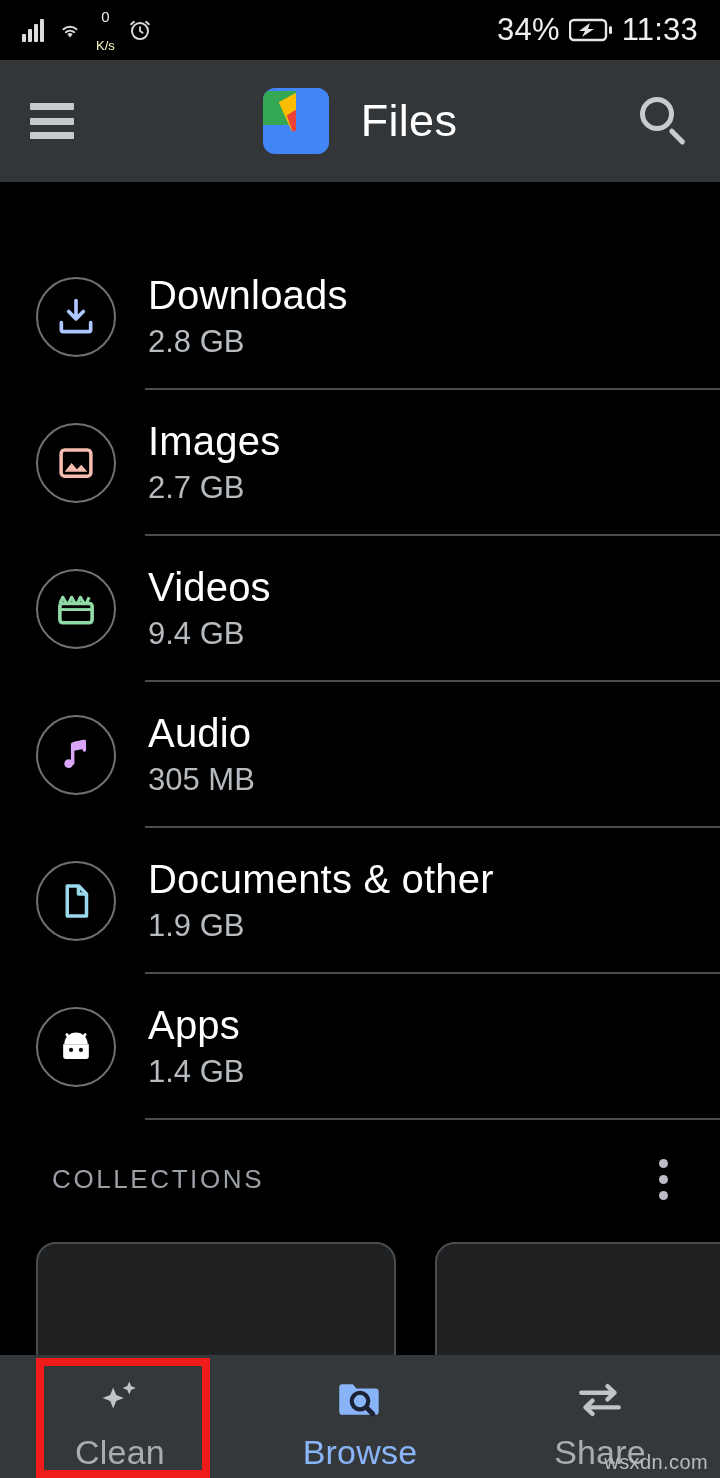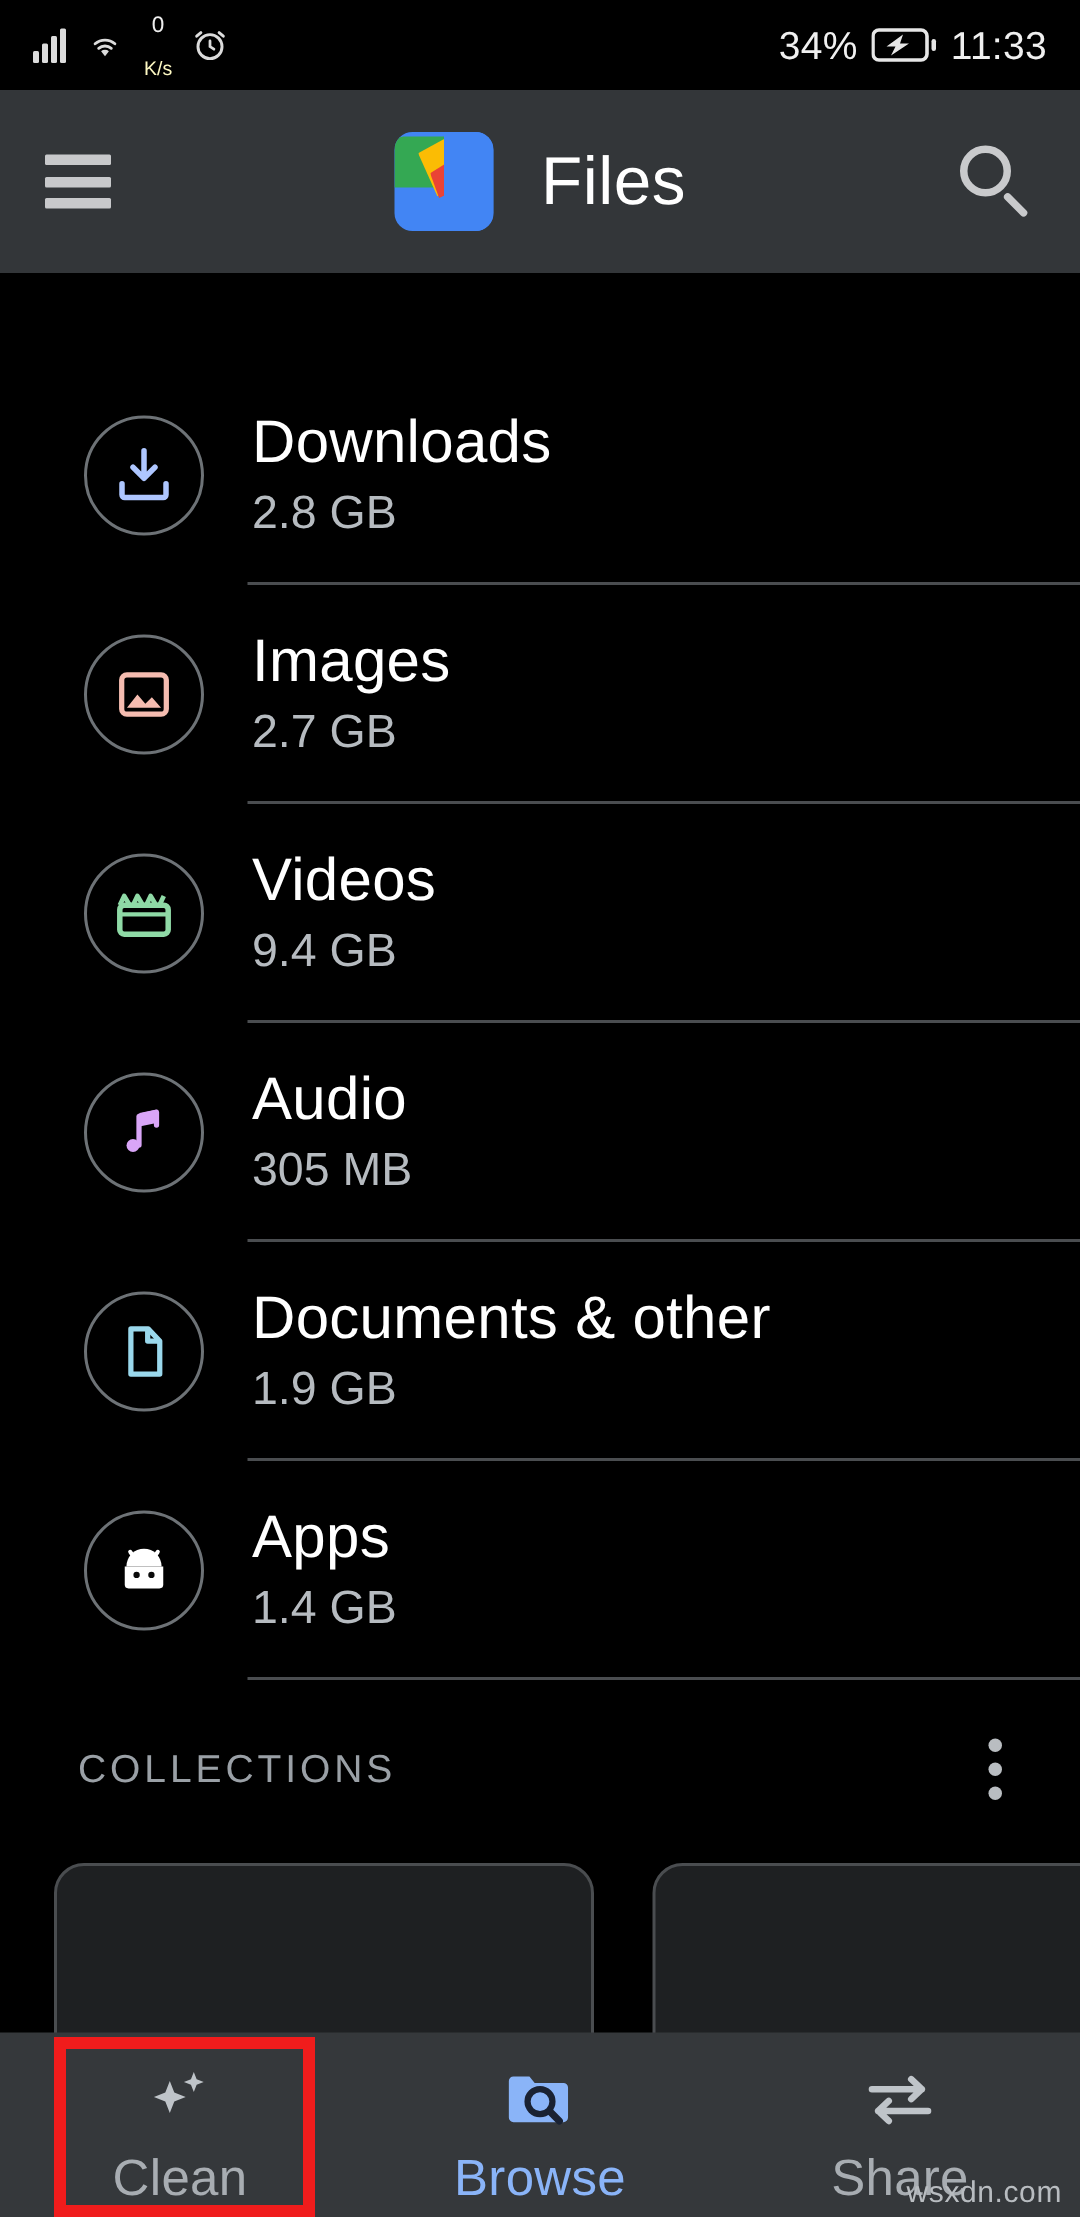--- a/index.html
+++ b/index.html
@@ -11,21 +11,21 @@
   .phone{ position:relative; width:720px; height:1478px; background:#000; overflow:hidden; }
 
   
   .statusbar{
     position:absolute; top:0; left:0; width:720px; height:60px;
     background:#000; display:flex; align-items:center;
     padding:0 22px; color:#e8e8e8;
   }
   .sb-left{ display:flex; align-items:center; gap:12px; }
   .sb-right{ margin-left:auto; display:flex; align-items:center; gap:9px; }
-  .sb-text{ font-size:26px; letter-spacing:.2px; color:#f0f0f0; }
+  .sb-text{ font-size:31px; letter-spacing:.2px; color:#f0f0f0; }
   .kbs{ display:flex; flex-direction:column; align-items:center; line-height:1; }
   .kbs .num{ font-size:15px; color:#eee; }
   .kbs .unit{ font-size:13px; color:#fef9c3; margin-top:15px; }
 
   
   .bars{ display:flex; align-items:flex-end; gap:2px; height:24px; }
   .bars i{ display:block; width:4px; background:#dcdcdc; border-radius:1px; }
   .bars i:nth-child(1){ height:8px; }
   .bars i:nth-child(2){ height:13px; }
   .bars i:nth-child(3){ height:18px; }
@@ -55,21 +55,21 @@
   .searchbtn .ring{ position:absolute; left:4px; top:3px; width:34px; height:34px;
      border:5px solid #c9cacc; border-radius:50%; }
   .searchbtn .handle{ position:absolute; left:34px; top:33px; width:20px; height:5px;
      background:#c9cacc; border-radius:3px; transform:rotate(45deg); transform-origin:left center; }
 
   
   .content{ position:absolute; top:182px; left:0; width:720px; bottom:0; background:#000; }
   .section-label{ font-size:26px; letter-spacing:2.6px; color:#9aa0a6; }
   .cat-label{ position:absolute; top:-14px; left:36px; color:#8a8f94; }
 
-  .cat-list{ position:absolute; top:62px; left:0; width:720px;padding-left:20px; }
+  .cat-list{ position:absolute; top:62px; left:0; width:720px; }
   .cat-row{ position:relative; height:146px; display:flex; align-items:center; padding-left:36px; }
   .cat-icon{
     width:80px; height:80px; border-radius:50%; border:2px solid #6d7276;
     display:flex; align-items:center; justify-content:center; flex:none;
   }
   .cat-text{ margin-left:32px; }
   .cat-title{ font-size:40px; color:#fff; line-height:1.05; letter-spacing:.2px; }
   .cat-sub{ font-size:31px; color:#b6bbc0; margin-top:8px; }
   .divider{ position:absolute; left:145px; right:0; bottom:0; height:2px; background:#4a4d50; }
 

